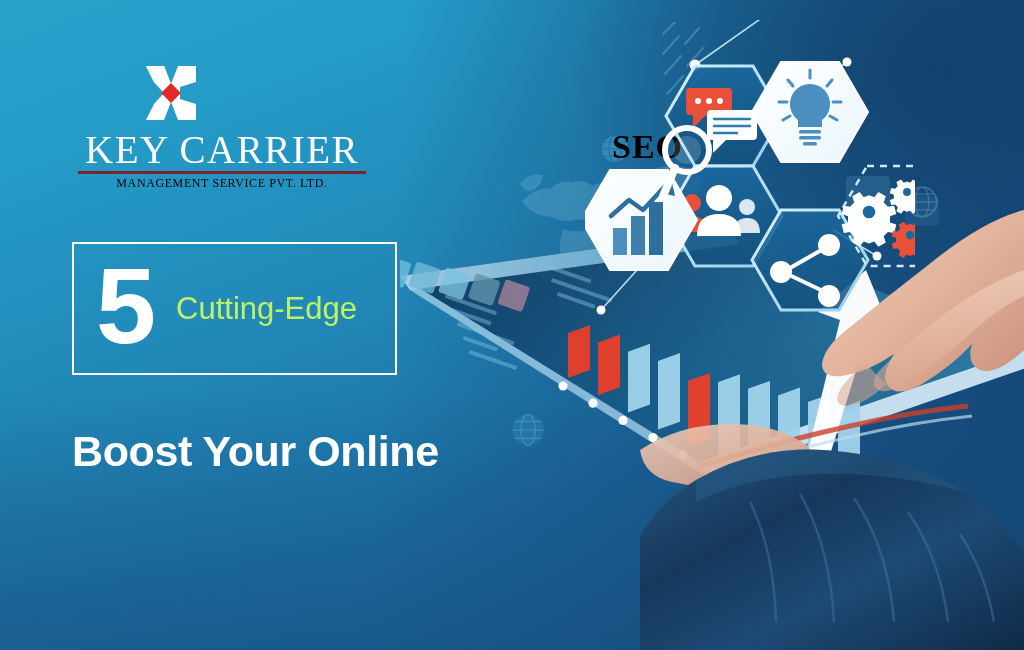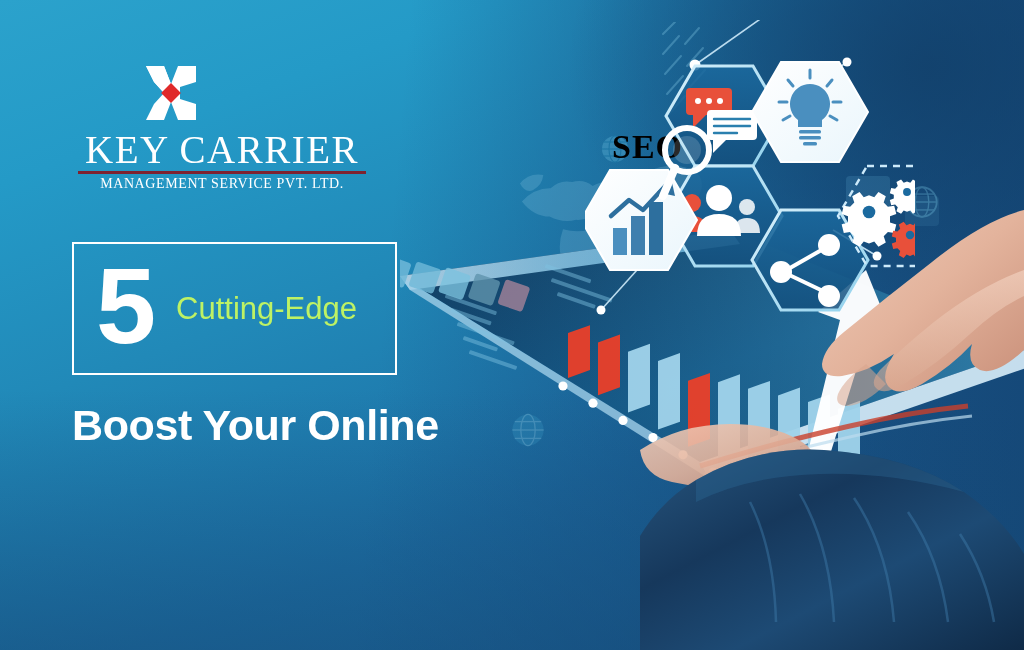--- a/index.html
+++ b/index.html
@@ -74,23 +74,23 @@
     text-align: center;
     line-height: 1;
     white-space: nowrap;
   }
   .logo-rule {
     height: 3px;
     background: #7e2230;
     margin: 2px 6px 2px 6px;
   }
   .logo-tagline {
-    color: #ffffff;
+    color: #000000;
     font-family: "Liberation Serif", serif;
-    font-size: 14px;
+    font-size: 12px;
     letter-spacing: 0.6px;
     text-align: center;
     white-space: nowrap;
   }
 
   
   .head-box {
     position: absolute;
     left: 72px; top: 242px;
     width: 325px; height: 133px;
@@ -113,21 +113,21 @@
     color: #bef264;
     font-size: 31px;
     line-height: 1.52;
     font-weight: 400;
   }
   .head-line { white-space: nowrap; }
 
   
   .sub-head {
     position: absolute;
-    left: 72px; top: 398px;
+    left: 72px; top: 424px;
     color: #ffffff;
     font-size: 43px;
     font-weight: bold;
     line-height: 1.28;
     letter-spacing: -0.4px;
   }
   .sub-line { white-space: nowrap; }
 
   
   .hex-cluster { position: absolute; left: 585px; top: 20px; width: 330px; height: 330px; }

